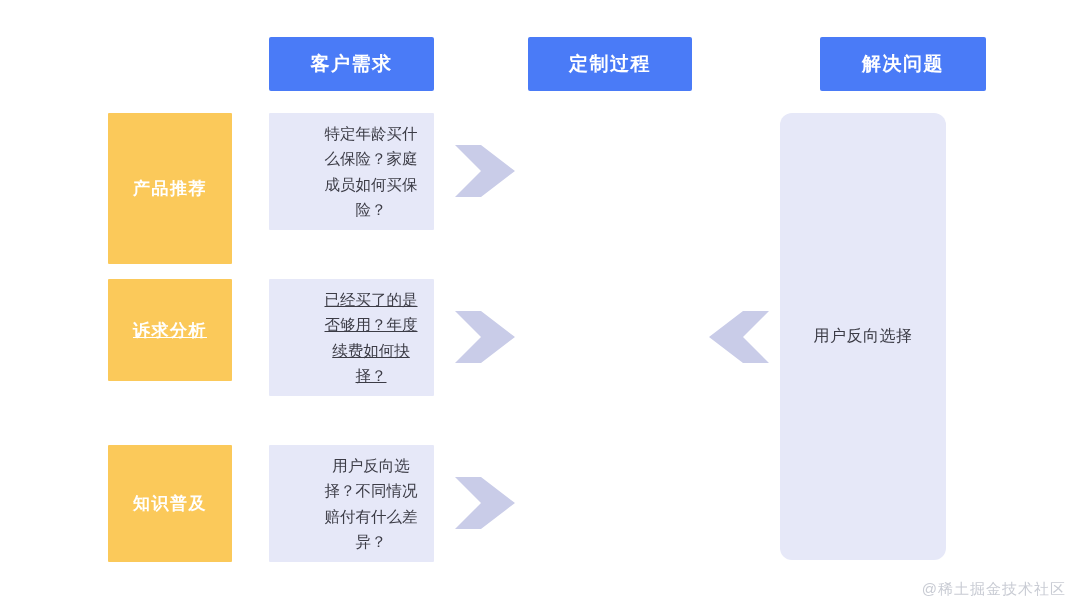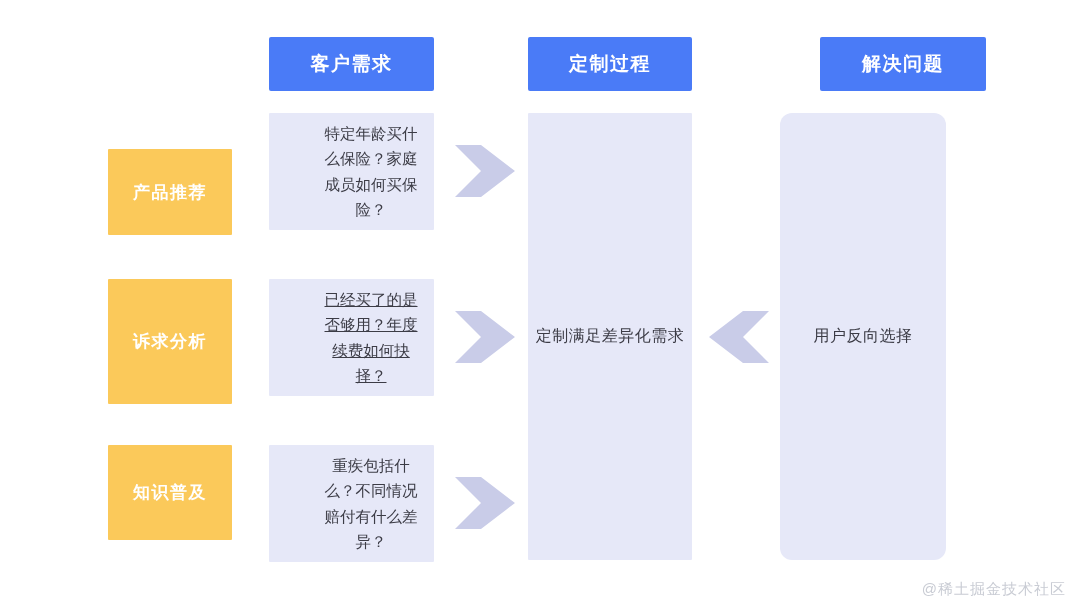--- a/index.html
+++ b/index.html
@@ -111,41 +111,38 @@
 <body>
 
 <div id="canvas">
 
   <div class="col-header" id="header-demand" style="left:269px; top:37px; width:165px;">客户需求</div>
 
   <div class="col-header" id="header-process" style="left:528px; top:37px; width:164px;">定制过程</div>
 
   <div class="col-header" id="header-solution" style="left:820px; top:37px; width:166px;">解决问题</div>
 
-  <div class="cat-block" style="top:113px; height:86px;margin-top:36px;">产品推荐</div>
+  <div class="cat-block" style="top:113px; height:151px;">产品推荐</div>
 
-  <div class="cat-block" style="top:279px; height:125px;">诉求分析</div>
+  <div class="cat-block" style="top:279px; height:102px;text-decoration:underline;">诉求分析</div>
 
-  <div class="cat-block" style="top:445px; height:95px;">知识普及</div>
+  <div class="cat-block" style="top:445px; height:117px;">知识普及</div>
 
   <div class="q-card" style="top:113px; height:117px;">
     <span>特定年龄买什么保险？家庭成员如何买保险？</span>
   </div>
 
   <div class="q-card" style="top:279px; height:117px;text-decoration:underline;">
     <span>已经买了的是否够用？年度续费如何抉择？</span>
   </div>
 
   <div class="q-card" style="top:445px; height:117px;">
-    <span>重疾包括什么？不同情况赔付有什么差异？</span>
+    <span>用户反向选择？不同情况赔付有什么差异？</span>
   </div>
 
-  <div class="tall-panel" id="panel-process">
-    <span>定制满足差异化需求</span>
-  </div>
 
   <div class="tall-panel" id="panel-solution">
     <span>用户反向选择</span>
   </div>
 
   <div class="chev" style="left:455px; top:143px;">
     <svg viewBox="0 0 60 56" xmlns="http://www.w3.org/2000/svg">
       <polygon points="0,2 26,2 60,28 26,54 0,54 26,28" fill="#c9cce8"></polygon>
     </svg>
   </div>

